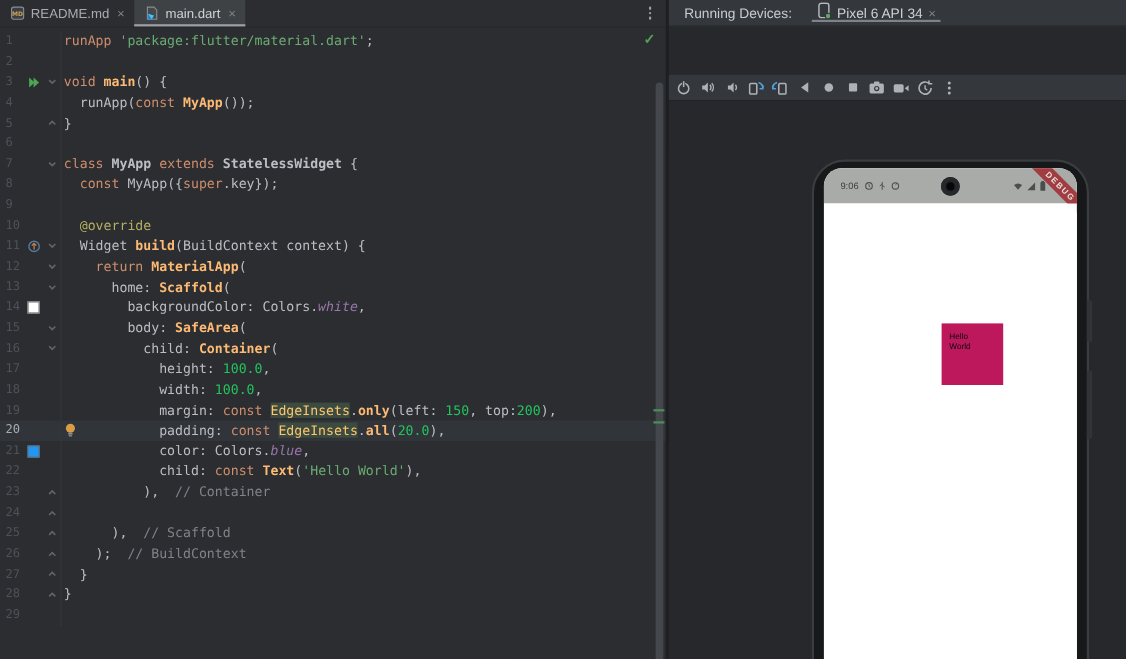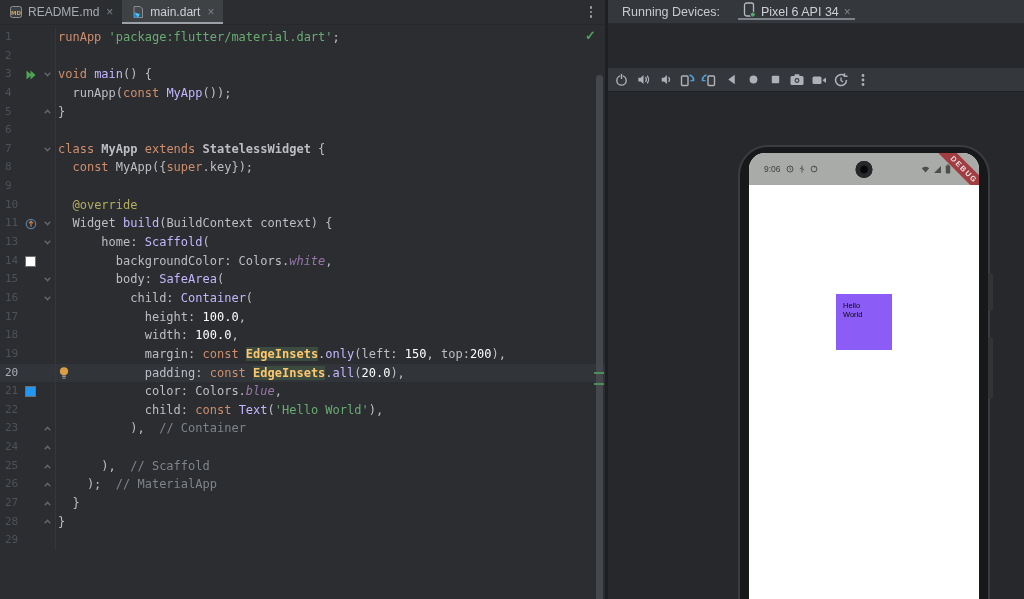--- a/index.html
+++ b/index.html
@@ -33,24 +33,24 @@
   .gut { display:flex; flex:none; width:56px; border-right:1px solid #35383B; }
   .ln { width:22px; padding-left:5px; font-family:"DejaVu Sans Mono", monospace;
         font-size:11px; color:#4D525A; }
   .cline.current .ln { color:#A9ADB3; }
   .gico { width:17px; display:flex; align-items:center; justify-content:center; }
   .gfold { width:16px; display:flex; align-items:center; justify-content:center; }
   .swatch { width:11px; height:11px; border:1px solid #6B6E72; display:inline-block; }
   .code { font-family:"DejaVu Sans Mono", monospace; font-size:12px; white-space:pre;
           color:#BCBEC4; padding-left:2px; }
   .tk-kw { color:#CF8E6D; }
-  .tk-fn { color:#c4b5fd; font-weight:normal; }
-  .tk-fnh { color:#FFC66D; font-weight:bold; background:#3B4B40; }
+  .tk-fn { color:#fdba74; font-weight:bold; }
+  .tk-fnh { color:#FFC66D; font-weight:normal; background:#3B4B40; }
   .tk-str { color:#6AAB73; }
-  .tk-num { color:#ffffff; }
+  .tk-num { color:#22c55e; }
   .tk-cmt { color:#7F838A; }
   .tk-ann { color:#B3AE60; }
   .tk-prop { color:#9876AA; font-style:italic; }
   .tk-pl { color:#BCBEC4; }
   .tk-plb { color:#BCBEC4; font-weight:bold; }
   .gbulb { position:absolute; left:58px; top:2px; }
 
   .sb-thumb { position:absolute; right:2px; top:50px; width:7px; height:528px;
               background:#44474B; border-radius:4px; }
   .sb-mark { position:absolute; right:1px; width:10px; height:2px; background:#4D8E58; }
@@ -250,20 +250,32 @@
               <span class="gfold">
                 <svg width="9" height="9" viewBox="0 0 8 8">
                   <path d="M1.5 2.5 L4 5 L6.5 2.5" stroke="#61656B" stroke-width="1.3" fill="none"></path>
                 </svg>
               </span>
             </div>
             <span class="code"><span class="tk-pl">  Widget </span><span class="tk-fn">build</span><span class="tk-pl">(BuildContext context) {</span></span>
           </div>
           <div class="cline">
             <div class="gut">
+              <span class="ln">12</span>
+              <span class="gico"></span>
+              <span class="gfold">
+                <svg width="9" height="9" viewBox="0 0 8 8">
+                  <path d="M1.5 2.5 L4 5 L6.5 2.5" stroke="#61656B" stroke-width="1.3" fill="none"></path>
+                </svg>
+              </span>
+            </div>
+            <span class="code"><span class="tk-pl">    </span><span class="tk-kw">return </span><span class="tk-fn">MaterialApp</span><span class="tk-pl">(</span></span>
+          </div>
+          <div class="cline">
+            <div class="gut">
               <span class="ln">13</span>
               <span class="gico"></span>
               <span class="gfold">
                 <svg width="9" height="9" viewBox="0 0 8 8">
                   <path d="M1.5 2.5 L4 5 L6.5 2.5" stroke="#61656B" stroke-width="1.3" fill="none"></path>
                 </svg>
               </span>
             </div>
             <span class="code"><span class="tk-pl">      home: </span><span class="tk-fn">Scaffold</span><span class="tk-pl">(</span></span>
           </div>
@@ -394,21 +406,21 @@
           <div class="cline">
             <div class="gut">
               <span class="ln">26</span>
               <span class="gico"></span>
               <span class="gfold">
                 <svg width="9" height="9" viewBox="0 0 8 8">
                   <path d="M1.5 5.5 L4 3 L6.5 5.5" stroke="#61656B" stroke-width="1.3" fill="none"></path>
                 </svg>
               </span>
             </div>
-            <span class="code"><span class="tk-pl">    );  </span><span class="tk-cmt">// MaterialApp</span></span>
+            <span class="code"><span class="tk-pl">    );  </span><span class="tk-cmt">// BuildContext</span></span>
           </div>
           <div class="cline">
             <div class="gut">
               <span class="ln">27</span>
               <span class="gico"></span>
               <span class="gfold">
                 <svg width="9" height="9" viewBox="0 0 8 8">
                   <path d="M1.5 5.5 L4 3 L6.5 5.5" stroke="#61656B" stroke-width="1.3" fill="none"></path>
                 </svg>
               </span>
@@ -568,21 +580,21 @@
                   <path d="M1 8 L8 8 L8 1 Z" fill="#4C4E4C"></path>
                 </svg>
               <svg width="6" height="10" viewBox="0 0 6 10">
                   <rect x="1.8" y="0.5" width="2.4" height="1" fill="#4C4E4C"></rect>
                   <rect x="0.8" y="1.5" width="4.4" height="8" rx="0.8" fill="#4C4E4C"></rect>
                 </svg>
             </span>
             <span class="ribbon" style="background: rgb(161, 60, 65);">DEBUG</span>
           </div>
           <div class="phone-content">
-            <div class="bluebox" style="background: #8b5cf6;">Hello World</div>
+            <div class="bluebox" style="background: #be185d; margin-left: 20px;">Hello World</div>
           </div>
           <div class="navbar">
             <div class="pill"></div>
           </div>
         </div>
       </div>
     </div>
   </div>
 </div>
 

